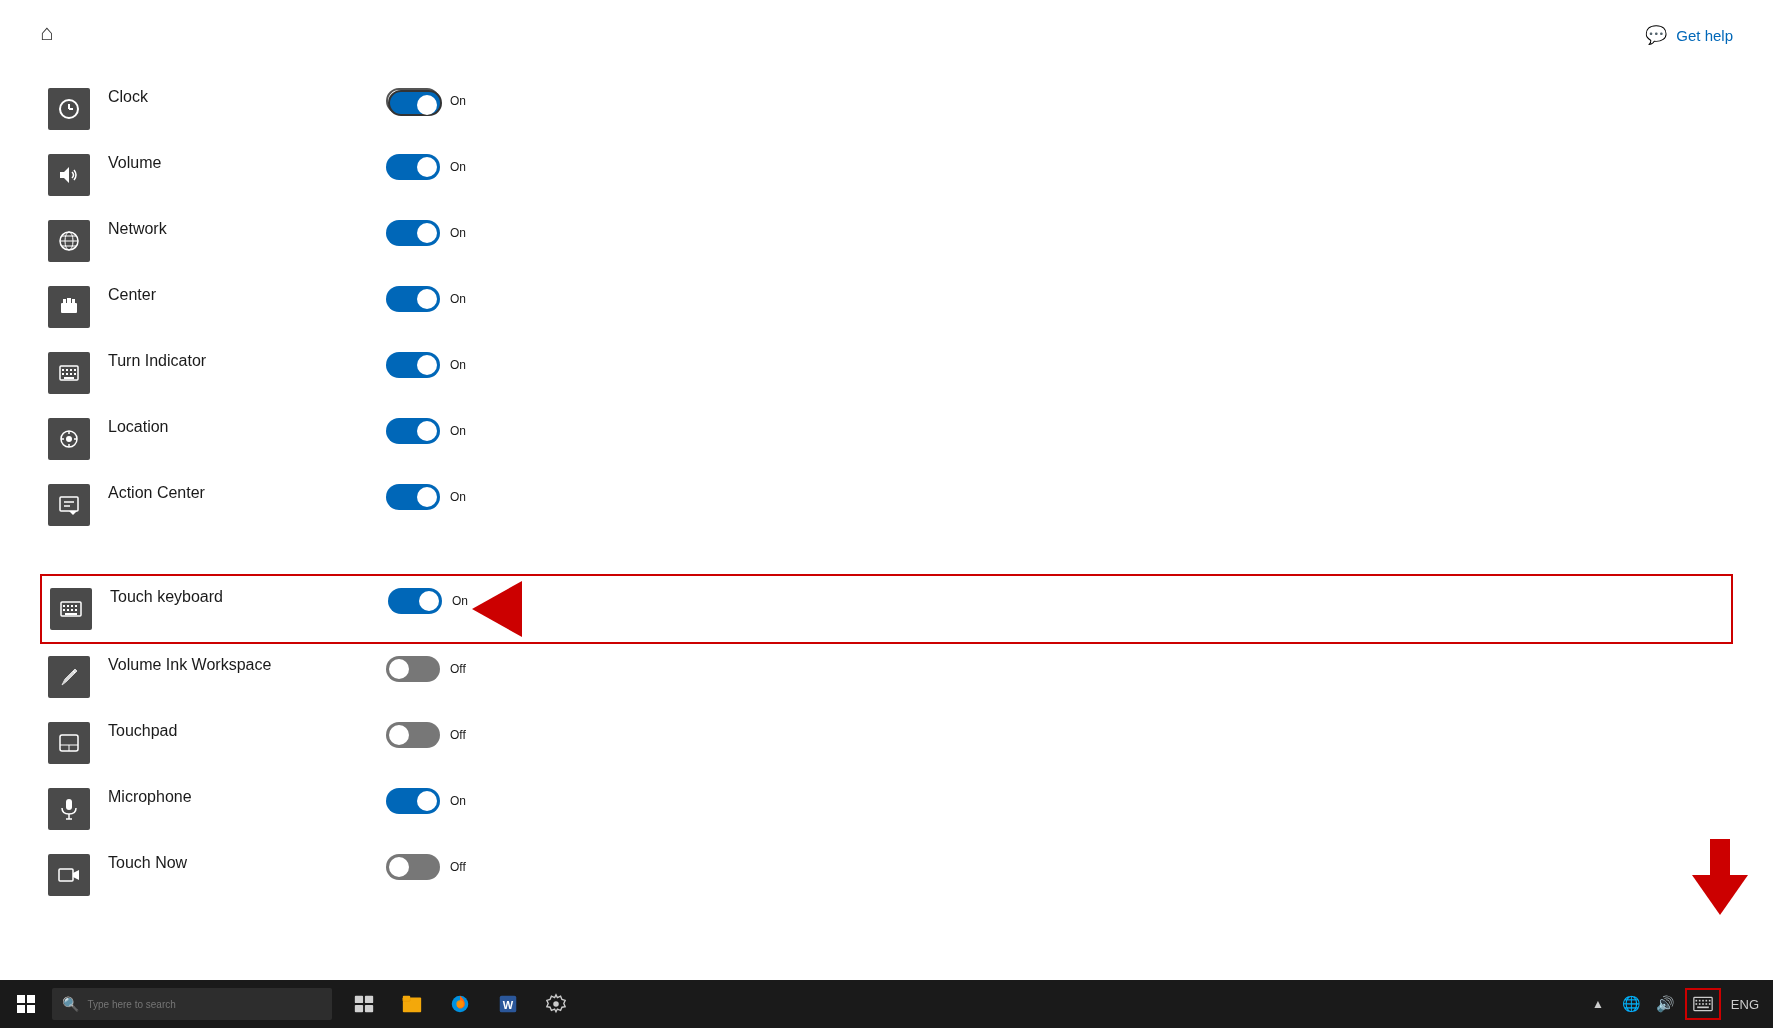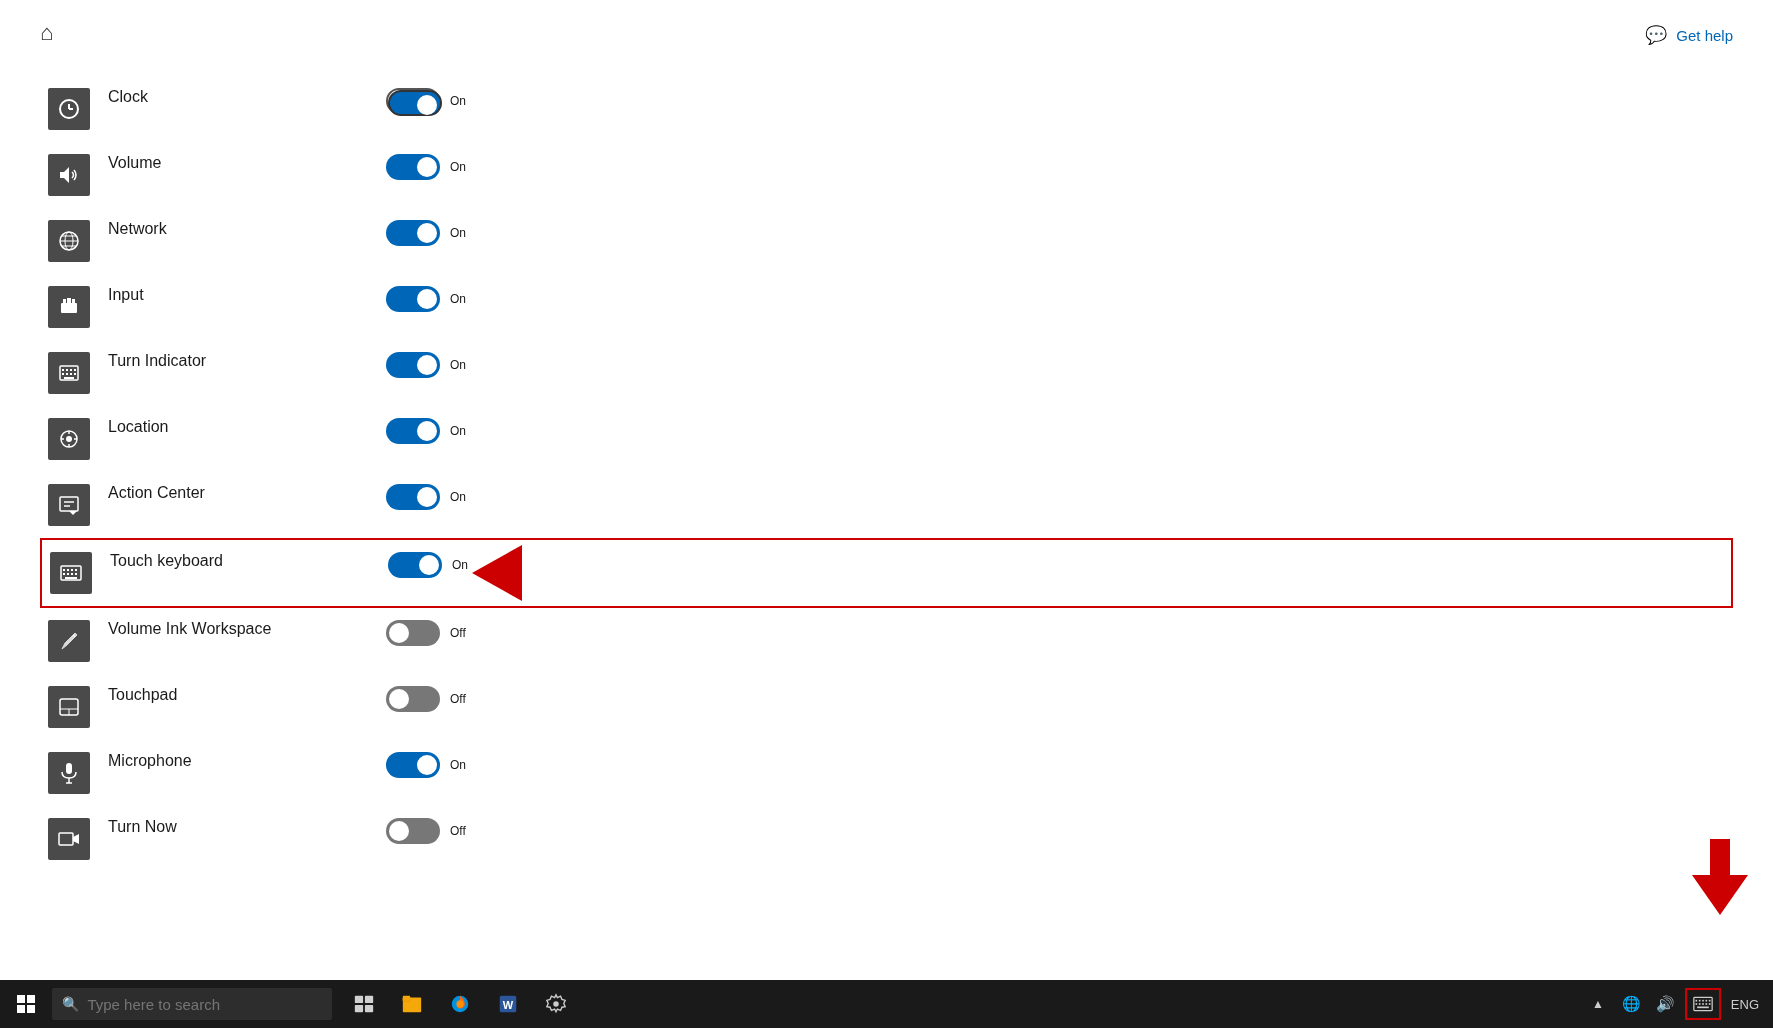--- a/index.html
+++ b/index.html
@@ -377,21 +377,21 @@
 
     <div class="setting-row">
       <div class="icon-box">
         <svg viewBox="0 0 24 24">
           <rect x="4" y="8" width="16" height="10" rx="1" fill="#fff"></rect>
           <rect x="6" y="4" width="3" height="6" fill="#fff"></rect>
           <rect x="10" y="3" width="4" height="7" fill="#fff"></rect>
           <rect x="15" y="4" width="3" height="6" fill="#fff"></rect>
         </svg>
       </div>
-      <span class="setting-label">Input</span>
+      <span class="setting-label">Center</span>
       <div class="toggle-container">
         <div class="toggle">
           <div class="toggle-track on">
               <div class="toggle-thumb on"></div>
             </div>
         </div>
         <span class="toggle-label">On</span>
       </div>
     </div>
 
@@ -456,21 +456,21 @@
       <div class="toggle-container">
         <div class="toggle">
           <div class="toggle-track on">
               <div class="toggle-thumb on"></div>
             </div>
         </div>
         <span class="toggle-label">On</span>
       </div>
     </div>
 
-    <div class="setting-row highlighted" style="position:relative;">
+    <div class="setting-row highlighted" style="position:relative;margin-top:36px;">
       <div class="icon-box">
         <svg viewBox="0 0 24 24">
           <rect x="2" y="5" width="20" height="14" rx="1" stroke="#fff" stroke-width="1.5" fill="none"></rect>
           <rect x="4" y="8" width="2" height="2" fill="#fff"></rect>
           <rect x="8" y="8" width="2" height="2" fill="#fff"></rect>
           <rect x="12" y="8" width="2" height="2" fill="#fff"></rect>
           <rect x="16" y="8" width="2" height="2" fill="#fff"></rect>
           <rect x="4" y="12" width="2" height="2" fill="#fff"></rect>
           <rect x="8" y="12" width="2" height="2" fill="#fff"></rect>
           <rect x="12" y="12" width="2" height="2" fill="#fff"></rect>
@@ -550,21 +550,21 @@
       </div>
     </div>
 
     <div class="setting-row">
       <div class="icon-box">
         <svg viewBox="0 0 24 24">
           <rect x="2" y="6" width="14" height="12" rx="1" stroke="#fff" stroke-width="1.5" fill="none"></rect>
           <polygon points="16,10 22,7 22,17 16,14" fill="#fff"></polygon>
         </svg>
       </div>
-      <span class="setting-label">Turn Now</span>
+      <span class="setting-label">Touch Now</span>
       <div class="toggle-container">
         <div class="toggle">
           <div class="toggle-track off">
               <div class="toggle-thumb off"></div>
             </div>
         </div>
         <span class="toggle-label">Off</span>
       </div>
     </div>
 
@@ -584,21 +584,21 @@
     <div class="win-btn">
       <div class="win-icon">
         <div></div>
           <div></div>
           <div></div>
           <div></div>
       </div>
     </div>
     <div class="search-box">
       <span class="search-icon-tb">🔍</span>
-      <input type="text" style="background: transparent; border: none; color: #22c55e; font-size: 15px; outline: none; width: 100%;" placeholder="Type here to search">
+      <input type="text" style="background: transparent; border: none; color: #22c55e; font-size: 10px; outline: none; width: 100%;" placeholder="Type here to search">
     </div>
   </div>
 
   <div class="taskbar-center">
 
     <div class="tb-icon">
       <svg viewBox="0 0 24 24" fill="white">
         <rect x="2" y="3" width="9" height="8" rx="1" fill="white" opacity="0.8"></rect>
         <rect x="13" y="3" width="9" height="8" rx="1" fill="white" opacity="0.8"></rect>
         <rect x="2" y="13" width="9" height="8" rx="1" fill="white" opacity="0.8"></rect>

